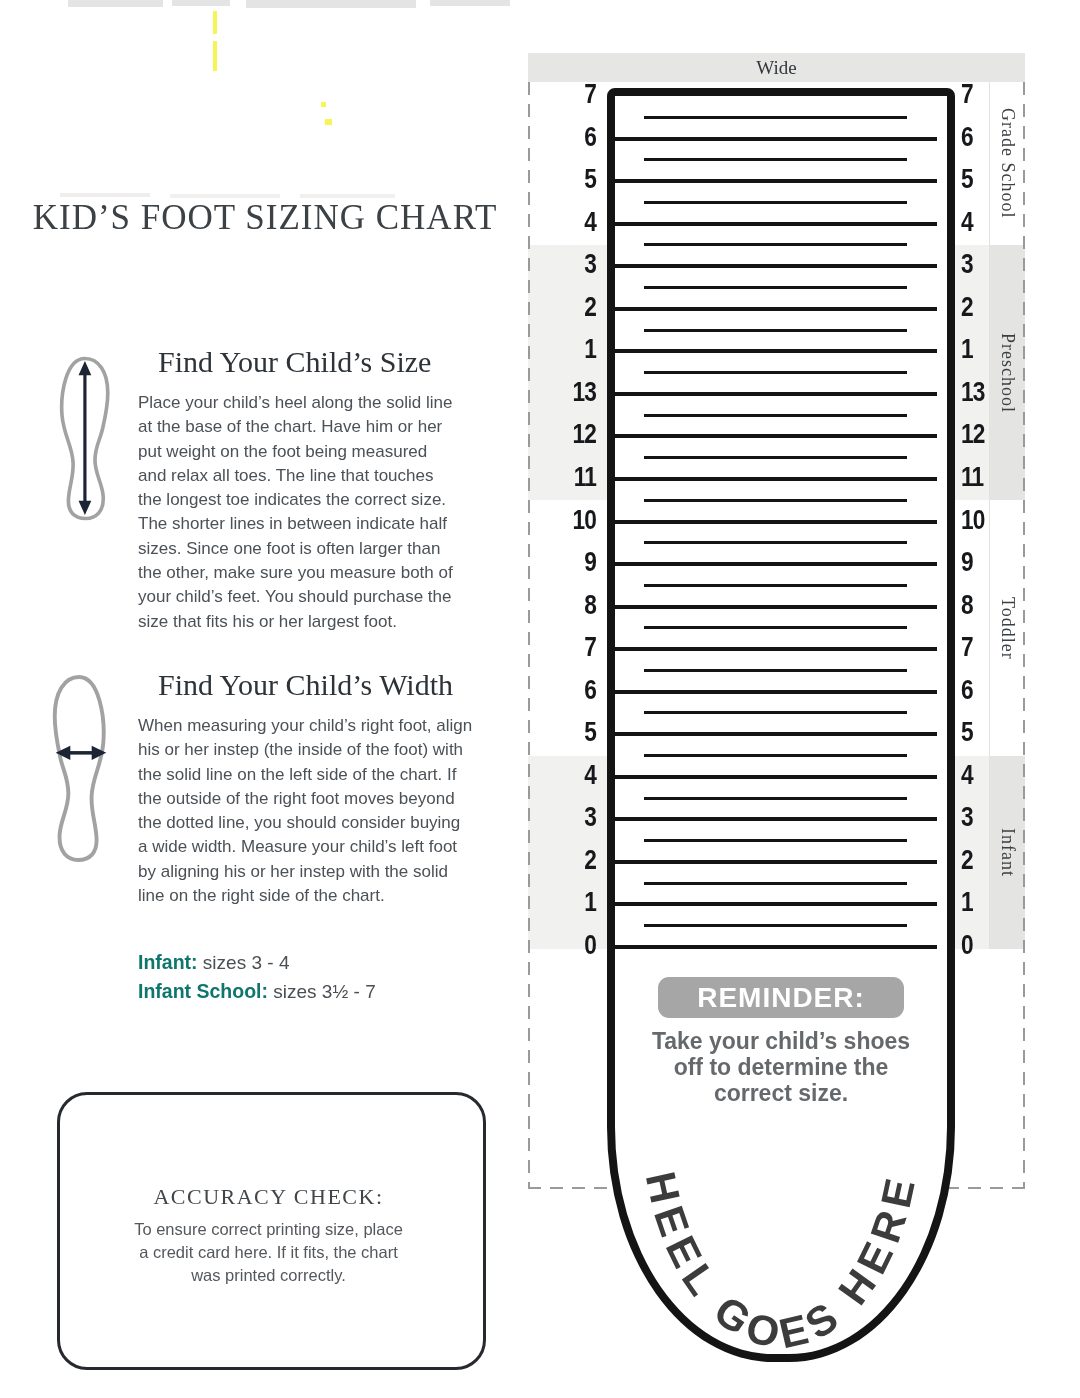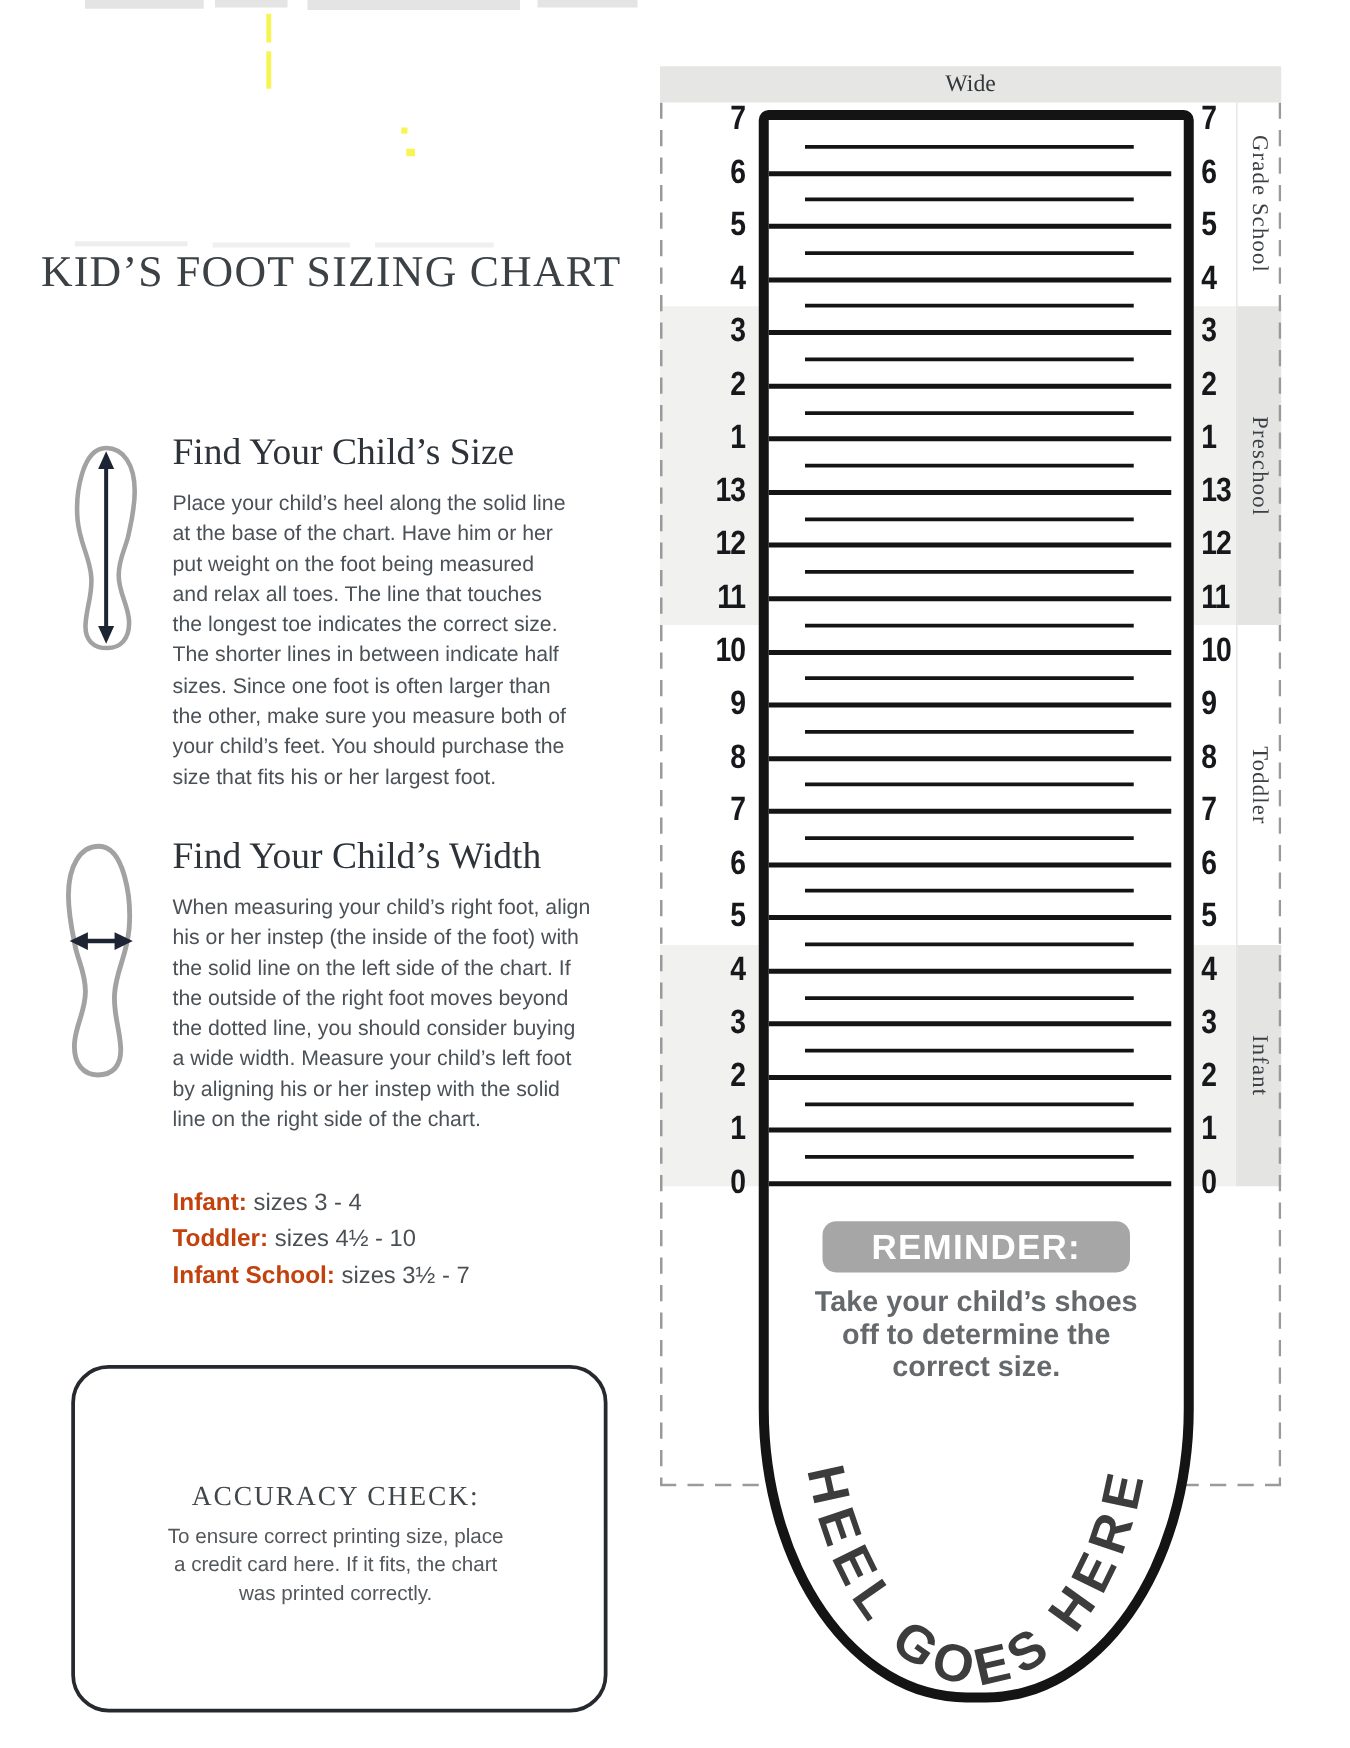--- a/index.html
+++ b/index.html
@@ -6,26 +6,26 @@
   .page{position:relative;width:1080px;height:1398px;background:#ffffff;overflow:hidden;
         font-family:"Liberation Sans","DejaVu Sans",sans-serif;}
   .abs{position:absolute;}
 
   
   .doc-title{left:10px;top:198px;width:510px;text-align:center;
     font-family:"Liberation Serif","DejaVu Serif",serif;font-size:35px;letter-spacing:1px;
     color:#3b4145;font-weight:normal;}
   .doc-subtitle{left:30px;top:264px;width:460px;text-align:center;font-size:17px;line-height:27px;
     color:#a9aeb1;white-space:pre-line;}
-  .sec-heading{font-family:"Liberation Serif","DejaVu Serif",serif;font-size:30px;color:#2d3338;}
+  .sec-heading{font-family:"Liberation Serif","DejaVu Serif",serif;font-size:30px;color:#2d3338;margin-left:20px;}
   .sec-body{width:372px;font-size:17px;line-height:24.3px;color:#4b5156;white-space:pre-line;}
   .h1{left:138px;top:345px;} .b1{left:138px;top:391px;}
   .h2{left:138px;top:668px;} .b2{left:138px;top:714px;}
   .ranges{left:138px;top:948px;font-size:19px;line-height:29px;color:#4a4f54;}
-  .ranges b{color:#c2410c;font-size:19.5px;}
+  .ranges b{color:#0f766e;font-size:19.5px;}
   .acc-box{left:57px;top:1092px;width:423px;height:272px;border:3px solid #26292d;border-radius:30px;}
   .acc-title{left:57px;top:1184px;width:423px;text-align:center;
     font-family:"Liberation Serif","DejaVu Serif",serif;font-size:22px;letter-spacing:1.5px;color:#41464a;}
   .acc-body{left:57px;top:1218px;width:423px;text-align:center;font-size:16.5px;line-height:23px;
     color:#54585c;white-space:pre-line;}
 
   
   .smudge{background:#d9d9d9;opacity:.7;}
   .ymark{background:#f6f338;opacity:.85;}
 
@@ -109,21 +109,20 @@
 the solid line on the left side of the chart. If
 the outside of the right foot moves beyond
 the dotted line, you should consider buying
 a wide width. Measure your child’s left foot
 by aligning his or her instep with the solid
 line on the right side of the chart.</div>
   <div class="abs sec-heading h2">Find Your Child’s Width</div>
 
   <div class="abs ranges">
     <div><b>Infant:</b> <span>sizes 3 - 4</span></div>
-    <div><b>Toddler:</b> <span>sizes 4½ - 10</span></div>
     <div><b>Infant School:</b> <span>sizes 3½ - 7</span></div>
   </div>
 
   <div class="abs acc-box"></div>
   <div class="abs acc-title">ACCURACY CHECK:</div>
   <div class="abs wide-band">
     <span>Wide</span>
   </div>
 
   <div class="abs acc-body">To ensure correct printing size, place

